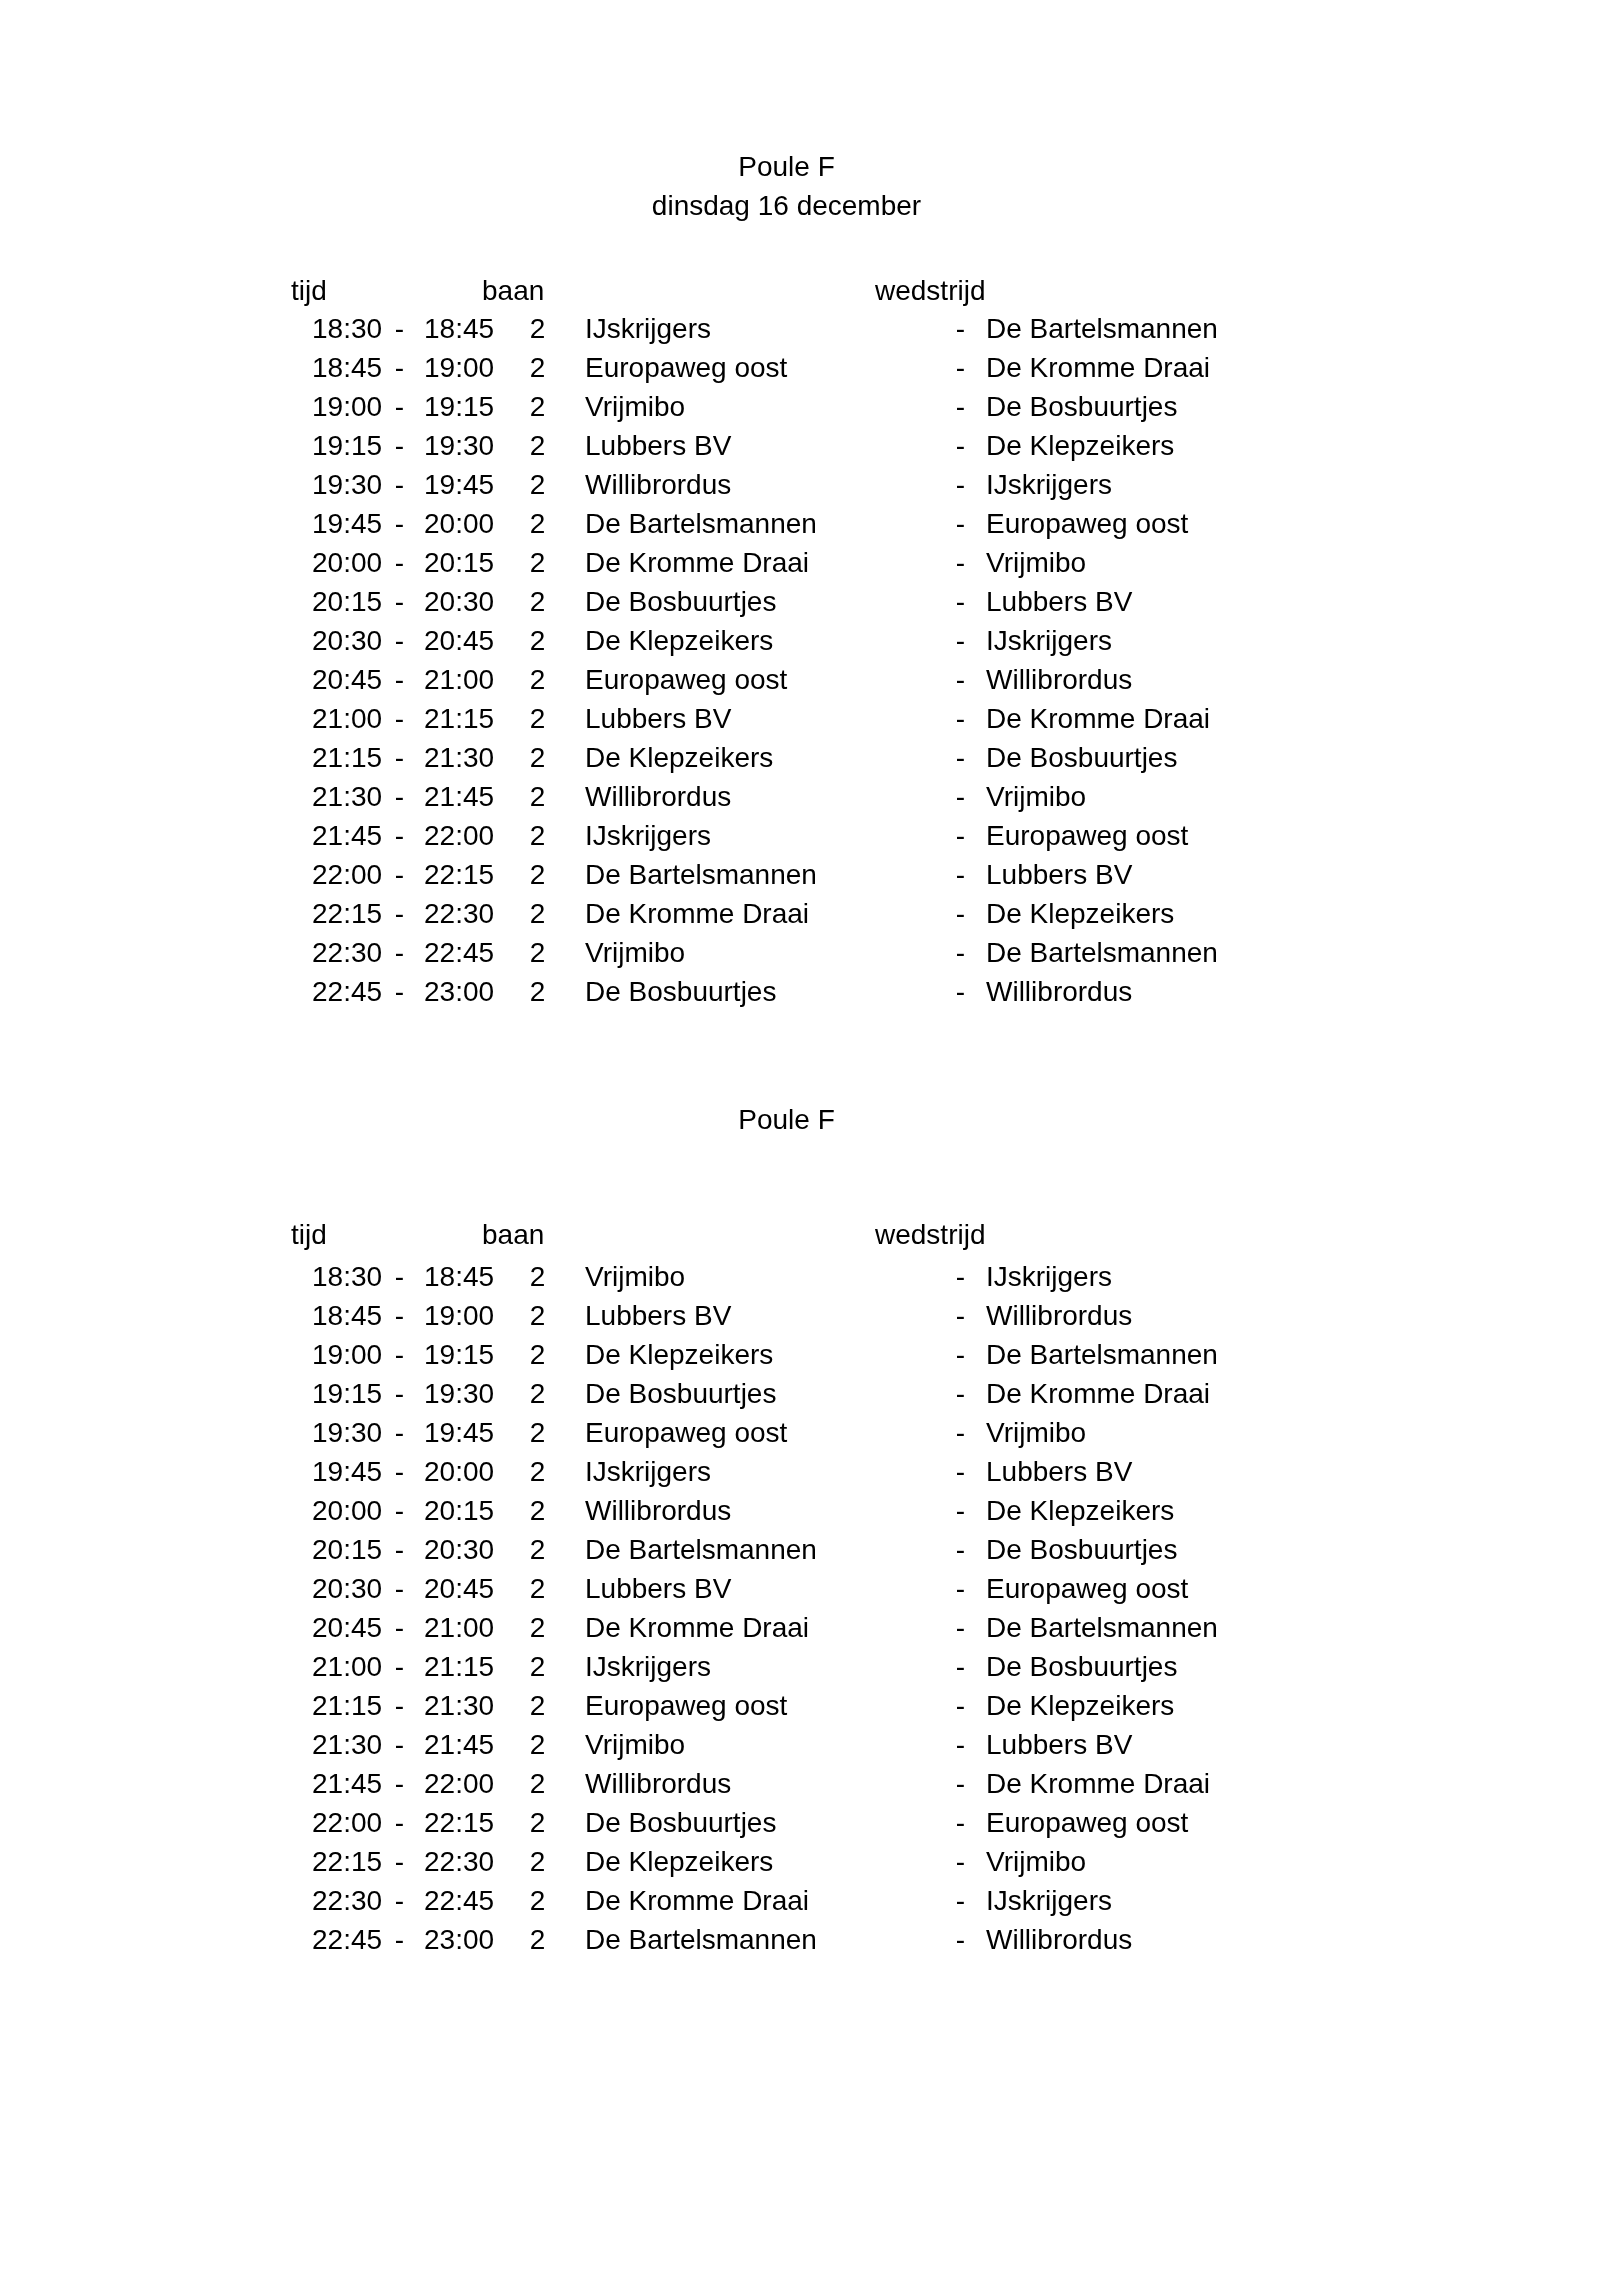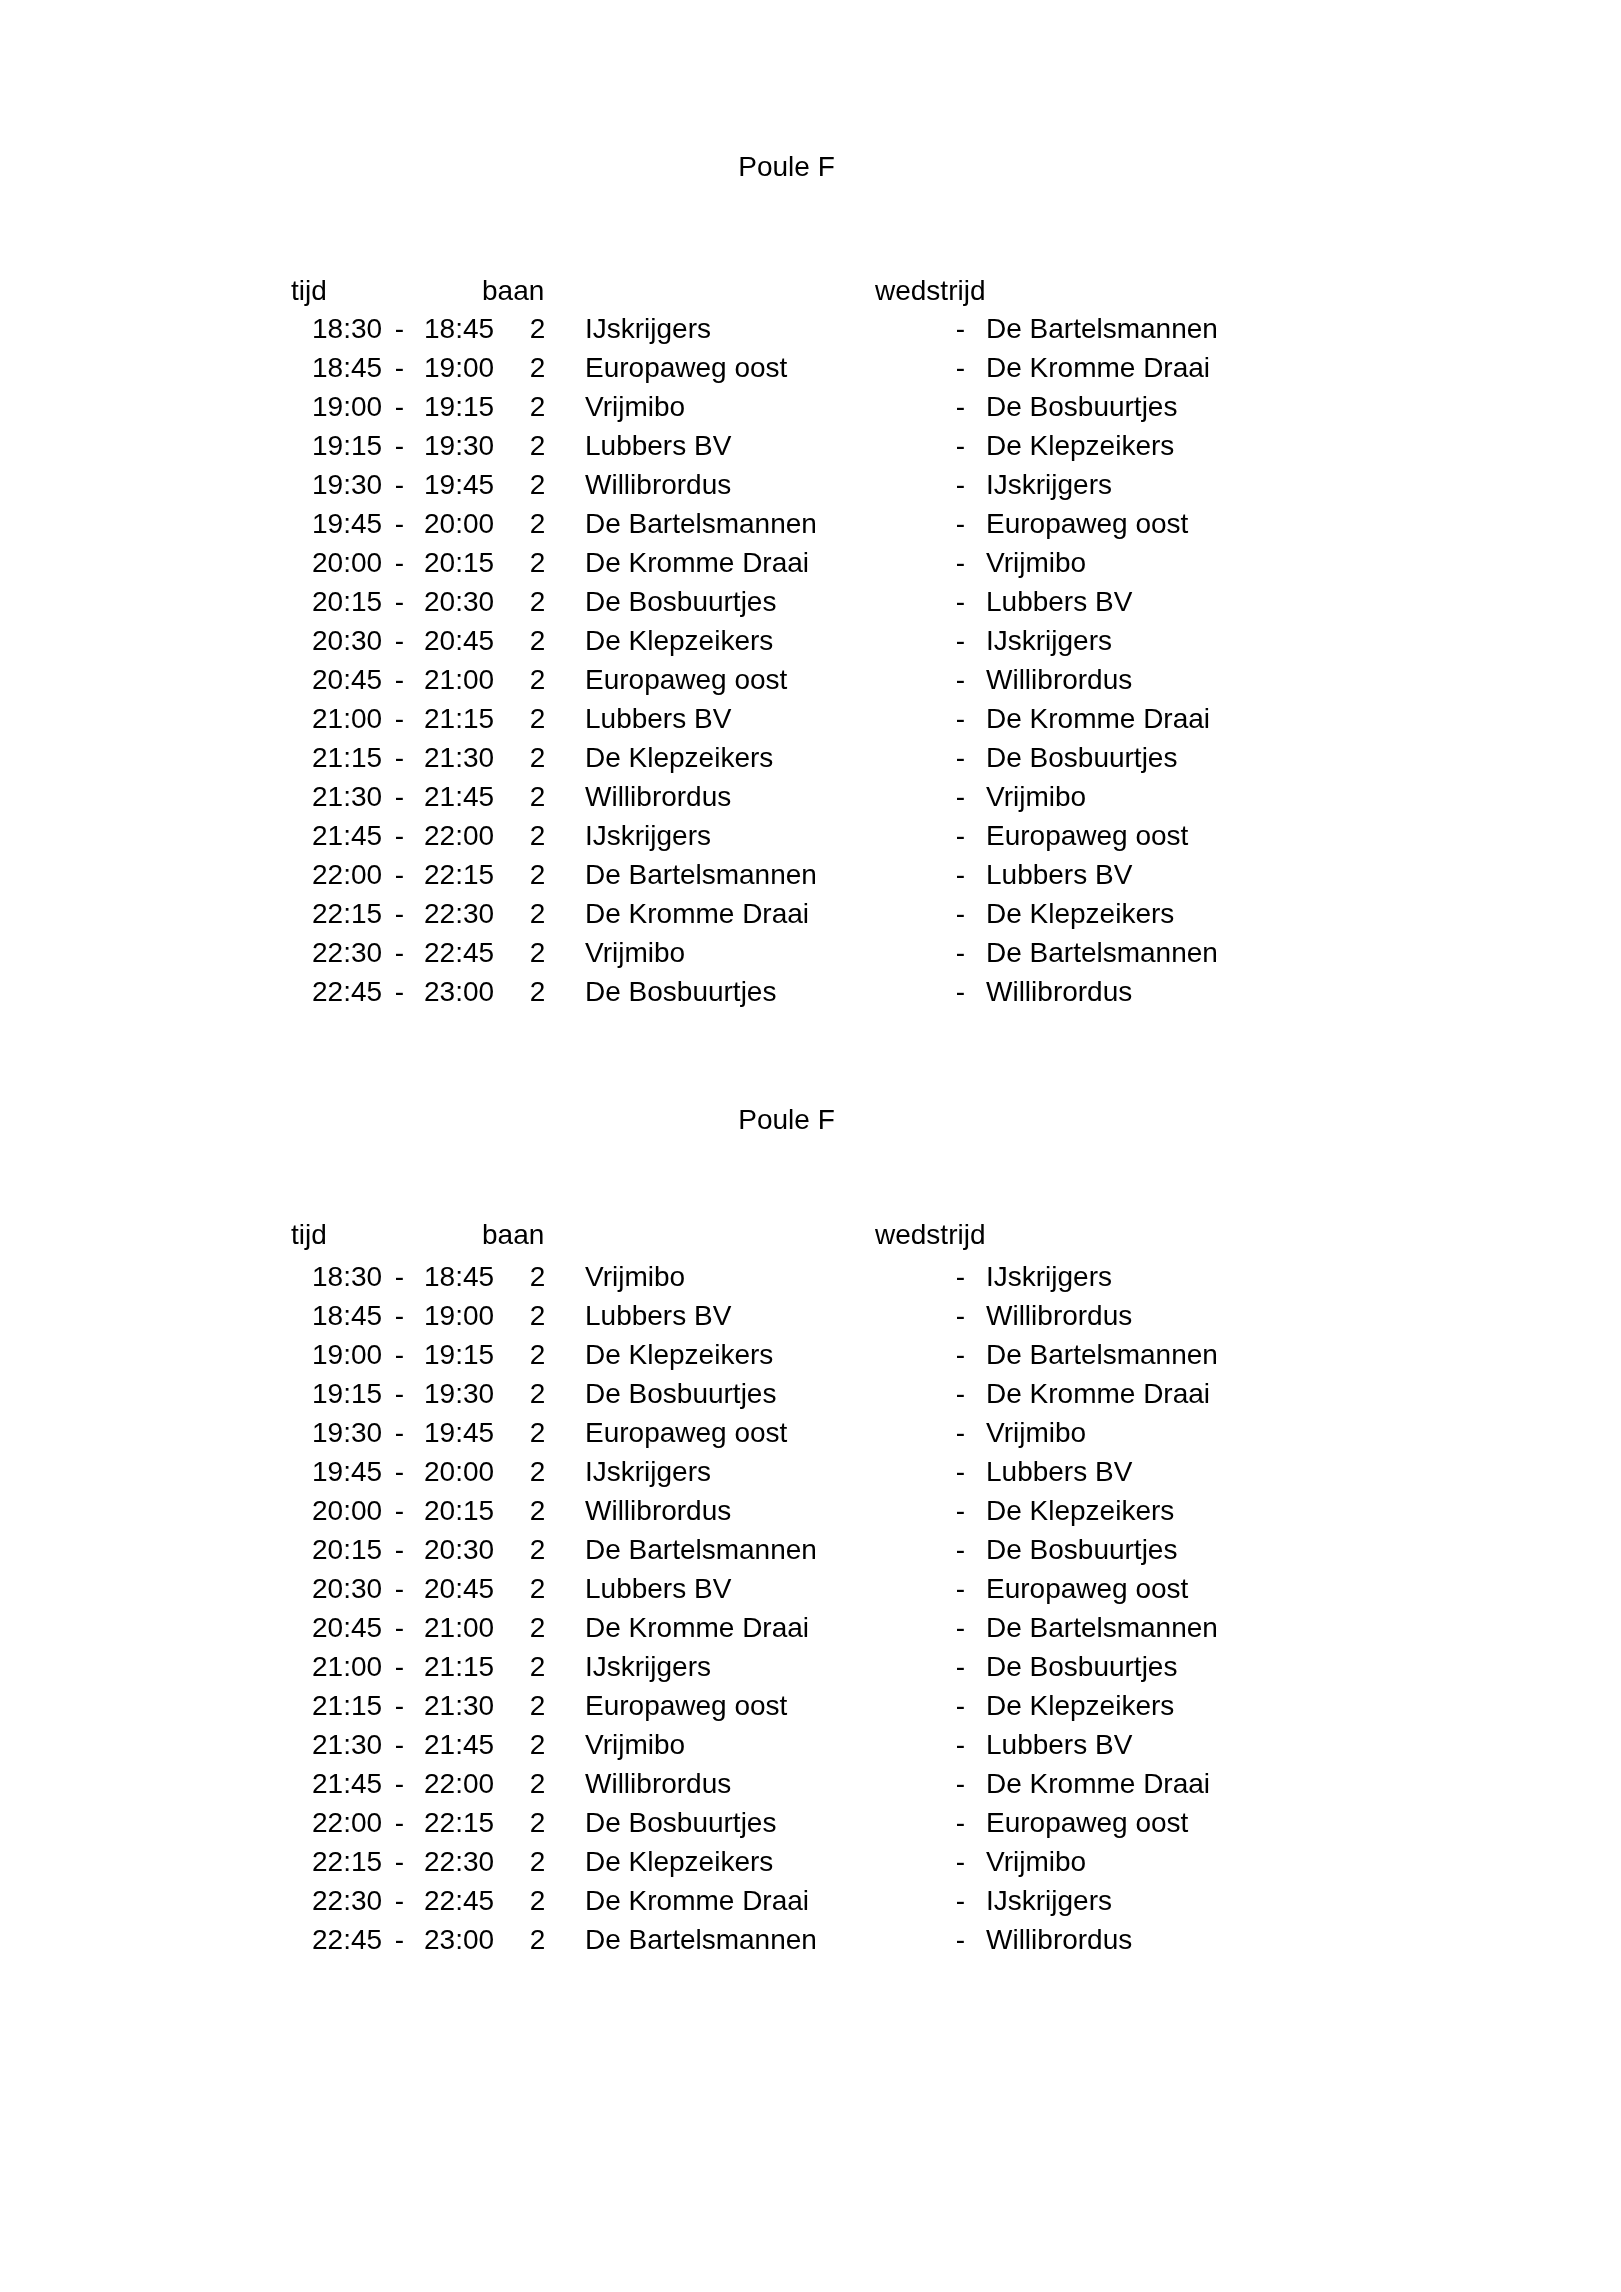--- a/index.html
+++ b/index.html
@@ -70,20 +70,21 @@
   .footer div { line-height: 39px; white-space: nowrap; }
 </style>
 </head>
 <body>
 
 <div class="page">
 
   <section class="sec1">
     <div class="title-block">
       <div class="title">Poule F</div>
+      <div class="subtitle">dinsdag 16 december</div>
     </div>
     <div class="header-row">
       <span class="h-tijd">tijd</span>
       <span class="h-baan">baan</span>
       <span class="h-wedstrijd">wedstrijd</span>
     </div>
     <div class="rows">
         <div class="row">
           <span class="cell c-t1">18:30</span>
           <span class="cell c-dash1">-</span>

